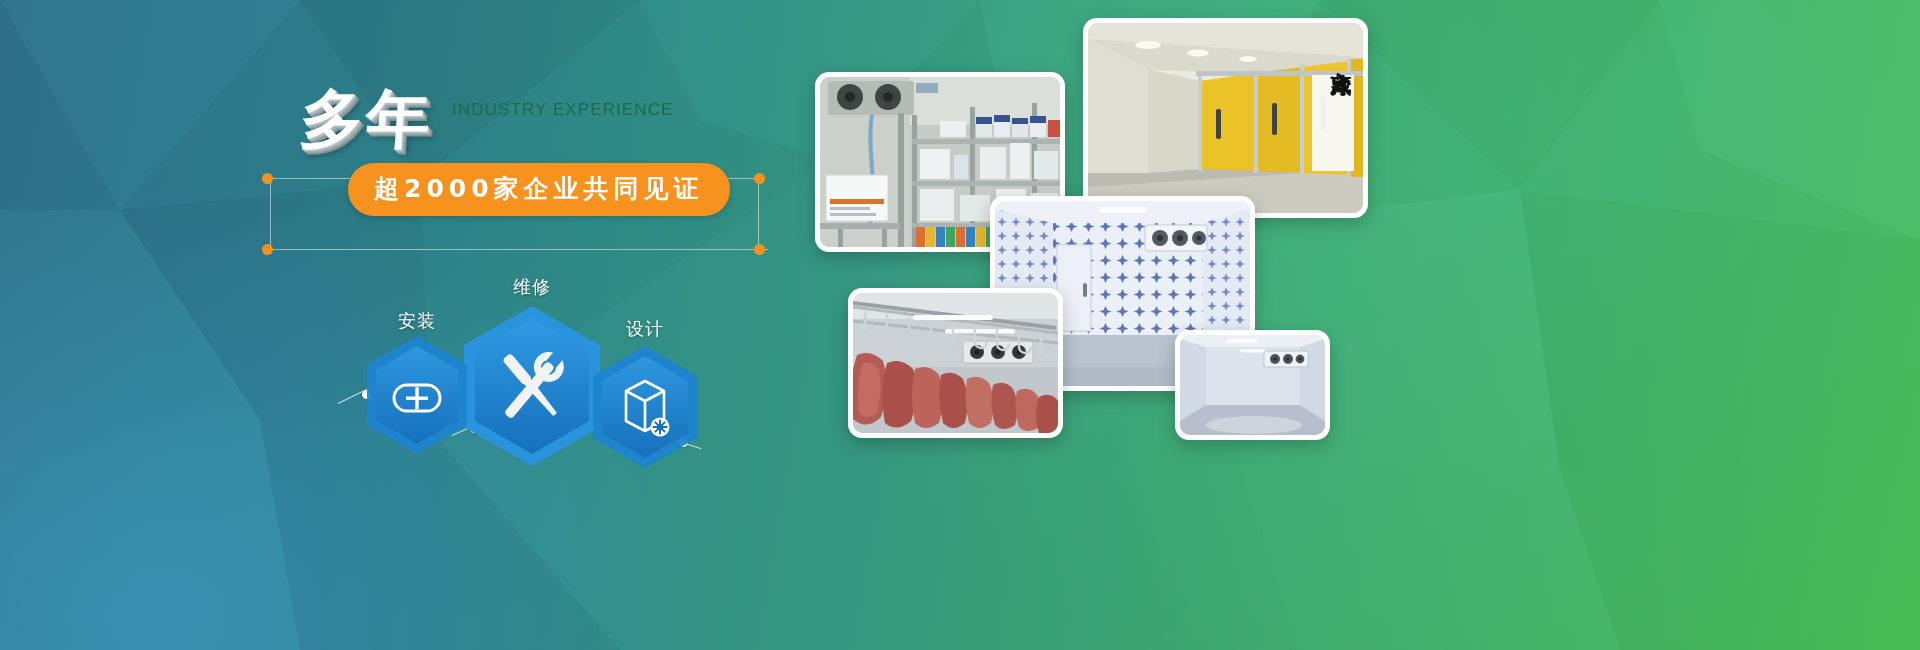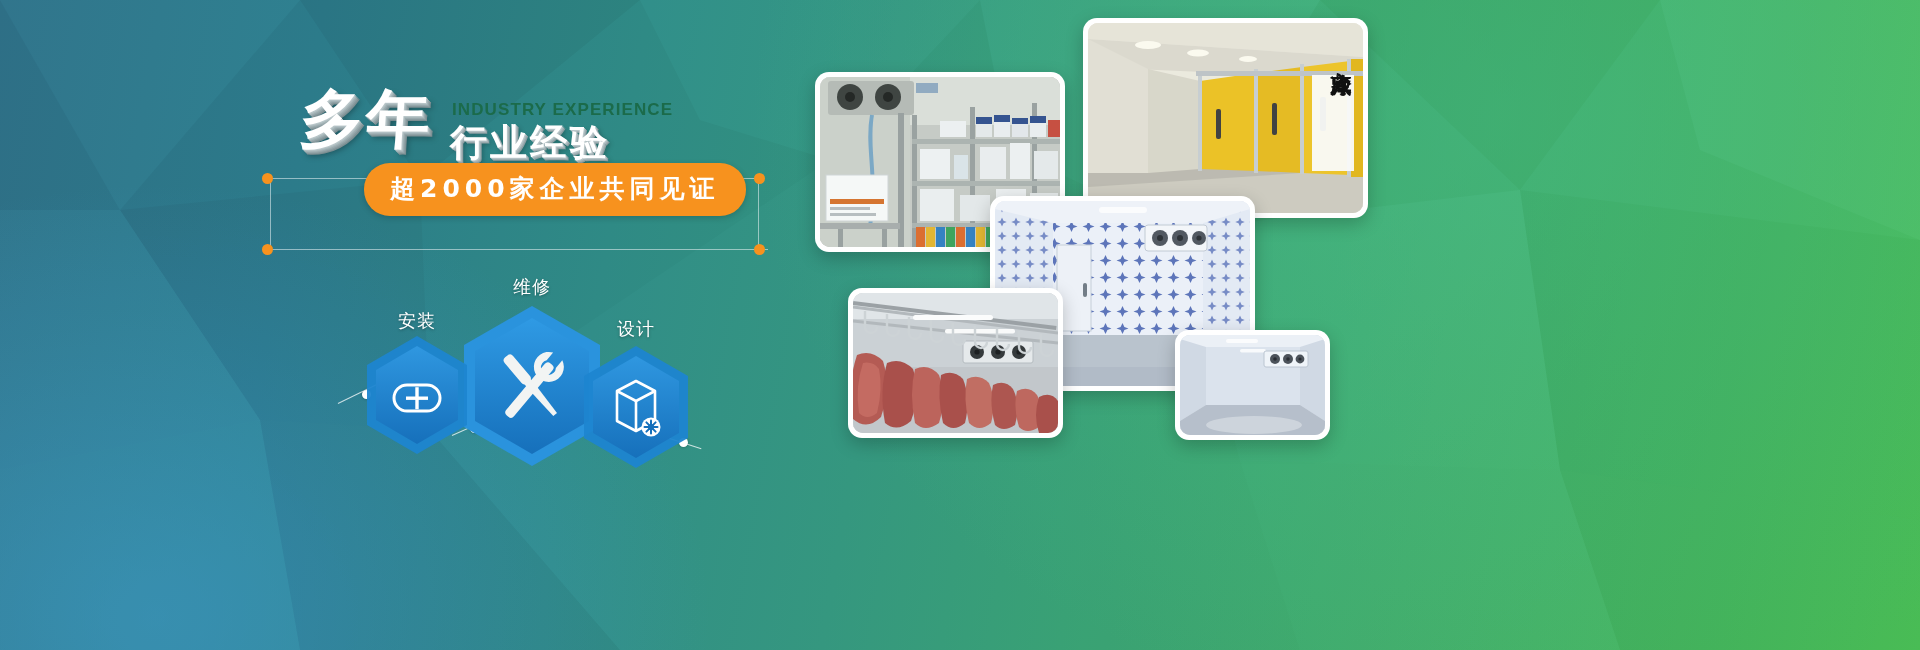--- a/index.html
+++ b/index.html
@@ -33,21 +33,21 @@
     position:absolute;left:0;top:-6px;
     font-size:64px;font-weight:700;color:#ffffff;letter-spacing:2px;
     font-family:"DejaVu Sans","Liberation Sans",sans-serif;
     text-shadow:
       1px 1px 0 #b9c6c9, 2px 2px 0 #a9b8bb, 3px 3px 0 #99a9ad,
       4px 4px 0 #8a9b9f, 5px 5px 0 #7c8e92, 6px 6px 6px rgba(0,0,0,.35);
     transform:skewX(-4deg);
   }
   .eng{
     position:absolute;left:152px;top:18px;
-    font-size:17px;font-weight:700;letter-spacing:1.1px;color:#1b6b4a;
+    font-size:17px;font-weight:400;letter-spacing:1.1px;color:#1b6b4a;
     font-family:"Liberation Sans",sans-serif;white-space:nowrap;
   }
   .sub-cn{
     position:absolute;left:150px;top:36px;
     font-size:37px;font-weight:700;color:#ffffff;letter-spacing:3px;
     font-family:"DejaVu Sans","Liberation Sans",sans-serif;white-space:nowrap;
     text-shadow:1px 1px 0 #b9c6c9,2px 2px 0 #a4b3b7,3px 3px 0 #8e9fa3,4px 4px 5px rgba(0,0,0,.3);
   }
 
   
@@ -58,21 +58,21 @@
   .bk-v-left{left:8px;top:0;width:1px;height:72px;}
   .bk-v-right{left:496px;top:0;width:1px;height:72px;}
   .bk-h-topright{left:380px;top:0;width:118px;height:1px;}
   .dot{position:absolute;width:11px;height:11px;border-radius:50%;background:#F7921E;}
   .dot.d1{left:0px;top:-5px;}
   .dot.d2{left:0px;top:66px;}
   .dot.d3{left:492px;top:-5px;}
   .dot.d4{left:492px;top:66px;}
 
   .badge{
-    position:absolute;left:364px;top:163px;
+    position:absolute;left:348px;top:163px;
     background:#F7921E;border-radius:26px;
     padding:9px 26px 11px 26px;
     box-shadow:0 2px 6px rgba(0,0,0,.18);
   }
   .badge span{
     font-size:25px;font-weight:700;color:#ffffff;letter-spacing:5px;
     font-family:"DejaVu Sans","Liberation Sans",sans-serif;white-space:nowrap;
   }
 
   .tagline{
@@ -148,21 +148,20 @@
     <polygon points="1240,460 1560,470 1620,650 1300,650" fill="#ffffff" opacity="0.045"></polygon>
     <polygon points="1560,470 1920,520 1920,650 1620,650" fill="#000000" opacity="0.04"></polygon>
     <polygon points="620,650 430,430 830,160 1010,150 1180,230 1240,460 1300,650" fill="#ffffff" opacity="0.028"></polygon>
   </svg>
 
   <div class="left">
 
     <div class="headline">
       <div class="big-cn">多年</div>
       <div class="eng">INDUSTRY EXPERIENCE</div>
-      <div class="sub-cn">行业经验</div>
     </div>
 
     <div class="bracket">
       <div class="bk-line bk-v-left"></div>
       <div class="bk-line bk-v-right"></div>
       <div class="bk-line bk-h-top"></div>
       <div class="bk-line bk-h-topright"></div>
       <div class="bk-line bk-h-bot"></div>
       <div class="dot d1"></div>
       <div class="dot d2"></div>
@@ -227,21 +226,21 @@
             </linearGradient>
           </defs>
           <polygon points="55,3 105,32 105,92 55,121 5,92 5,32" fill="#1E85D0" opacity="0.95"></polygon>
           <polygon points="55,13 96,37 96,87 55,111 14,87 14,37" fill="url(#hg1)"></polygon>
           <rect x="32" y="52" width="46" height="26" rx="13" fill="none" stroke="#ffffff" stroke-width="3"></rect>
           <rect x="44" y="63.5" width="22" height="3.4" fill="#ffffff"></rect>
           <rect x="53.3" y="54.2" width="3.4" height="22" fill="#ffffff"></rect>
         </svg>
       </div>
 
-      <div class="hexwrap" style="left:249px;top:48px;width:114px;height:128px;">
+      <div class="hexwrap" style="left:258px;top:48px;width:114px;height:128px;">
         <div class="hexlabel" style="top:-26px;">设计</div>
         <svg viewBox="0 0 114 128" width="114" height="128">
           <defs>
             <linearGradient id="hg3" x1="0" y1="0" x2="0" y2="1">
               <stop offset="0%" stop-color="#2f97e0"></stop>
                 <stop offset="100%" stop-color="#1670bb"></stop>
             </linearGradient>
           </defs>
           <polygon points="57,3 109,33 109,95 57,125 5,95 5,33" fill="#1E85D0" opacity="0.95"></polygon>
           <polygon points="57,13 100,38 100,90 57,115 14,90 14,38" fill="url(#hg3)"></polygon>

